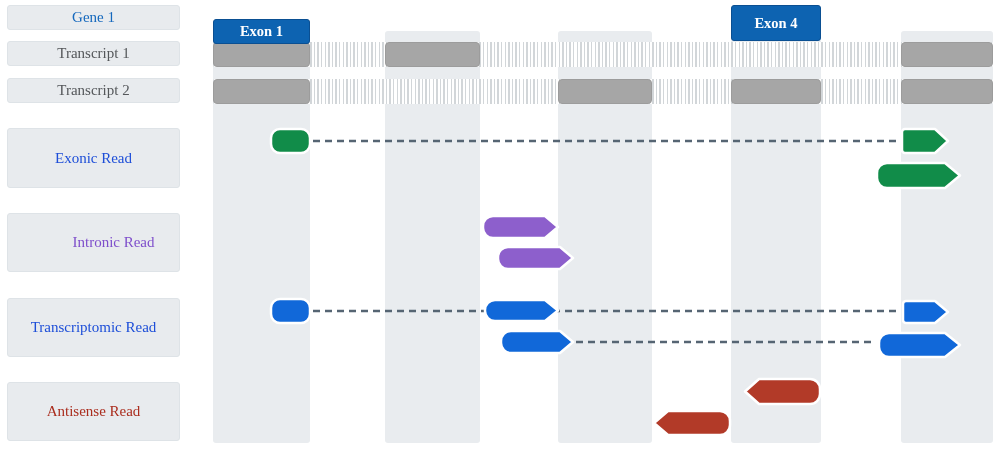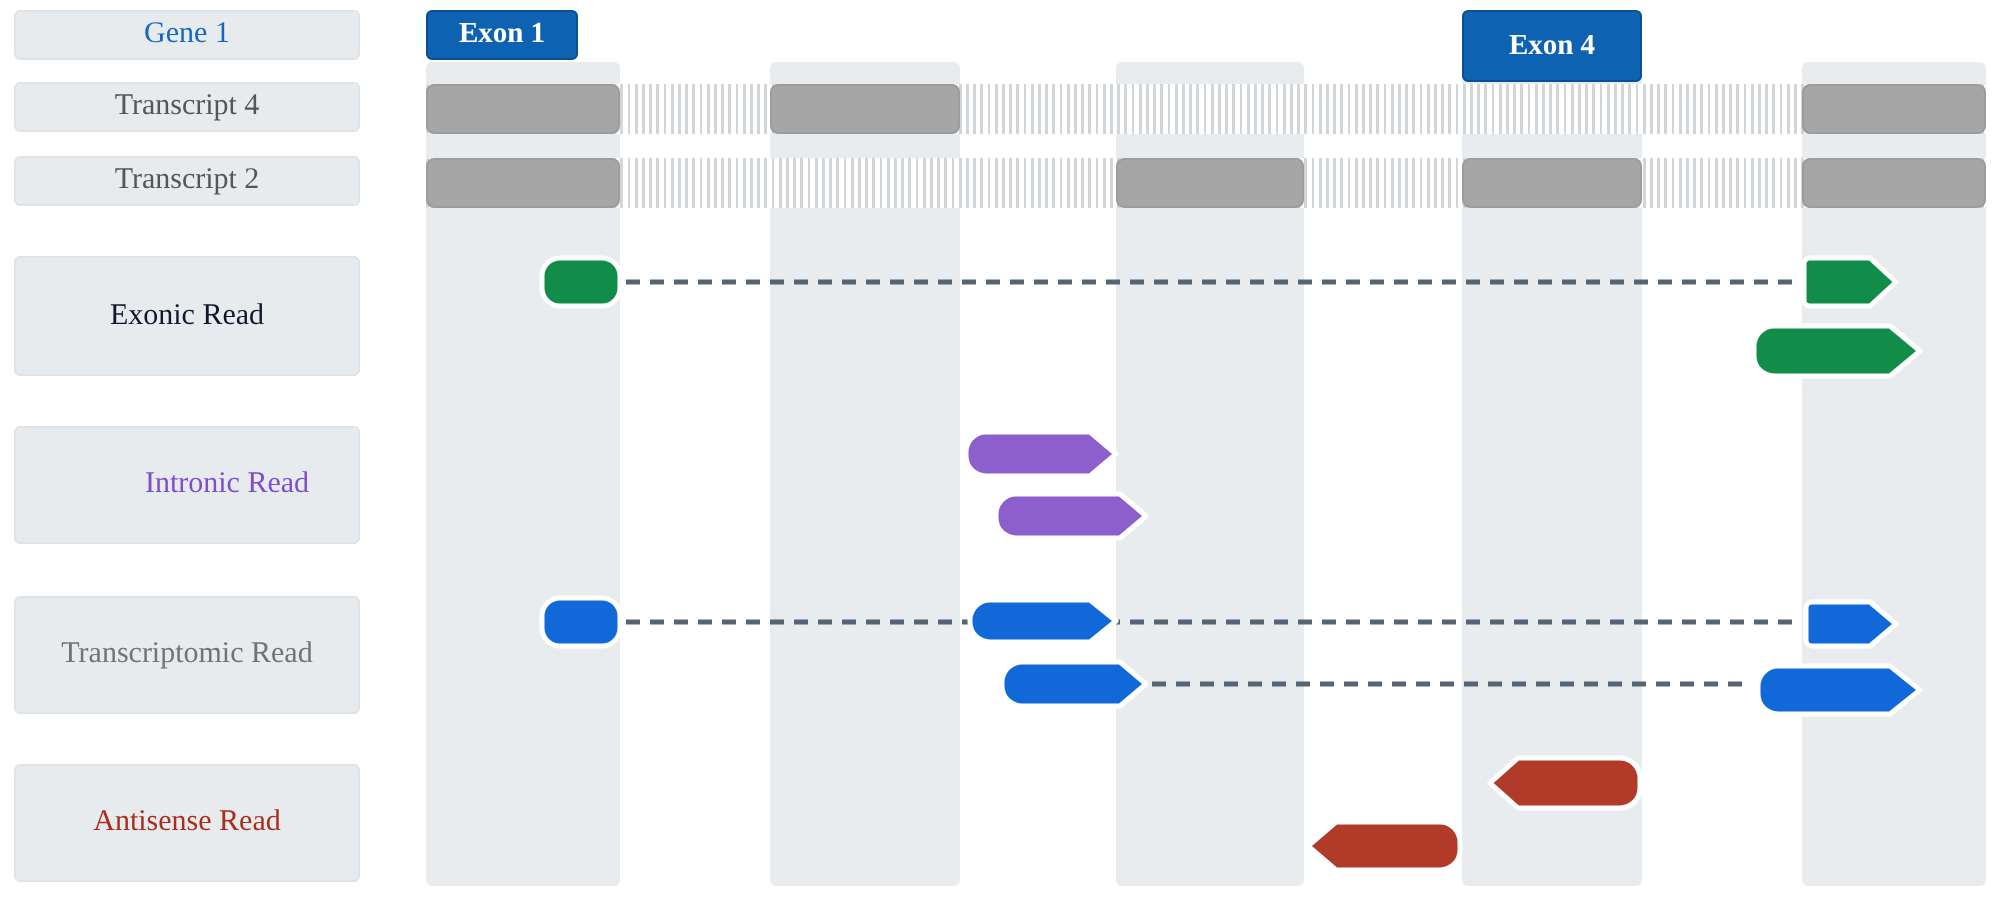--- a/index.html
+++ b/index.html
@@ -29,28 +29,28 @@
     <div class="band" style="left: 901px; top: 31px; width: 92px; height: 412px;"></div>
     <div class="hatch" style="left: 213px; top: 42px; width: 780px; height: 25px;"></div>
     <div class="tbox" style="left: 213px; top: 42px; width: 97px; height: 25px;"></div>
     <div class="tbox" style="left: 385px; top: 42px; width: 95px; height: 25px;"></div>
     <div class="tbox" style="left: 901px; top: 42px; width: 92px; height: 25px;"></div>
     <div class="hatch" style="left: 213px; top: 79px; width: 780px; height: 25px;"></div>
     <div class="tbox" style="left: 213px; top: 79px; width: 97px; height: 25px;"></div>
     <div class="tbox" style="left: 558px; top: 79px; width: 94px; height: 25px;"></div>
     <div class="tbox" style="left: 731px; top: 79px; width: 90px; height: 25px;"></div>
     <div class="tbox" style="left: 901px; top: 79px; width: 92px; height: 25px;"></div>
-    <div class="exhead" style="left: 213px; top: 5px; width: 76px; height: 25px;">Exon 1</div>
+    <div class="exhead" style="left: 213px; top: 19px; width: 97px; height: 25px;">Exon 1</div>
     <div class="exhead" style="left: 731px; top: 5px; width: 90px; height: 36px;">Exon 4</div>
     <div class="lbl" style="left: 7px; top: 5px; width: 173px; height: 25px; color: rgb(20, 104, 189);">Gene 1</div>
-    <div class="lbl" style="left: 7px; top: 41px; width: 173px; height: 25px; color: rgb(84, 87, 90);">Transcript 4</div>
+    <div class="lbl" style="left: 7px; top: 41px; width: 173px; height: 25px; color: rgb(84, 87, 90);">Transcript 1</div>
     <div class="lbl" style="left: 7px; top: 78px; width: 173px; height: 25px; color: rgb(84, 87, 90);">Transcript 2</div>
-    <div class="lbl" style="left: 7px; top: 128px; width: 173px; height: 60px; color: #0f172a;">Exonic Read</div>
+    <div class="lbl" style="left: 7px; top: 128px; width: 173px; height: 60px; color: #1d4ed8;">Exonic Read</div>
     <div class="lbl" style="left: 7px; top: 213px; width: 173px; height: 59px; color: rgb(126, 78, 203); padding-left: 40px;">Intronic Read</div>
-    <div class="lbl" style="left: 7px; top: 298px; width: 173px; height: 59px; color: #737373;">Transcriptomic Read</div>
+    <div class="lbl" style="left: 7px; top: 298px; width: 173px; height: 59px; color: #1d4ed8;">Transcriptomic Read</div>
     <div class="lbl" style="left: 7px; top: 382px; width: 173px; height: 59px; color: rgb(170, 45, 30);">Antisense Read</div>
     <svg id="overlay" width="1000" height="450" viewBox="0 0 1000 450">
       <line x1="313" x2="899" y1="141" y2="141" stroke="#566573" stroke-width="2.6" stroke-dasharray="7 5"></line>
       <line x1="313" x2="900" y1="311" y2="311" stroke="#566573" stroke-width="2.6" stroke-dasharray="7 5"></line>
       <line x1="576" x2="876" y1="342" y2="342" stroke="#566573" stroke-width="2.6" stroke-dasharray="7 5"></line>
       <rect x="271" y="129" width="39" height="24" rx="9" ry="9" fill="#118c49" stroke="#ffffff" stroke-width="2.5" stroke-linejoin="round"></rect>
       <path d="M 905 129 H 935 L 948 141 L 935 153 H 905 A 3 3 0 0 1 902 150 V 132 A 3 3 0 0 1 905 129 Z" fill="#118c49" stroke="#ffffff" stroke-width="2.5" stroke-linejoin="round"></path>
       <path d="M 887 163 H 945 L 960 175.5 L 945 188 H 887 A 10 10 0 0 1 877 178 V 173 A 10 10 0 0 1 887 163 Z" fill="#118c49" stroke="#ffffff" stroke-width="2.5" stroke-linejoin="round"></path>
       <path d="M 493 216 H 545 L 558 227 L 545 238 H 493 A 10 10 0 0 1 483 228 V 226 A 10 10 0 0 1 493 216 Z" fill="#8d5fcc" stroke="#ffffff" stroke-width="2.5" stroke-linejoin="round"></path>
       <path d="M 508 247 H 560 L 573 258 L 560 269 H 508 A 10 10 0 0 1 498 259 V 257 A 10 10 0 0 1 508 247 Z" fill="#8d5fcc" stroke="#ffffff" stroke-width="2.5" stroke-linejoin="round"></path>

